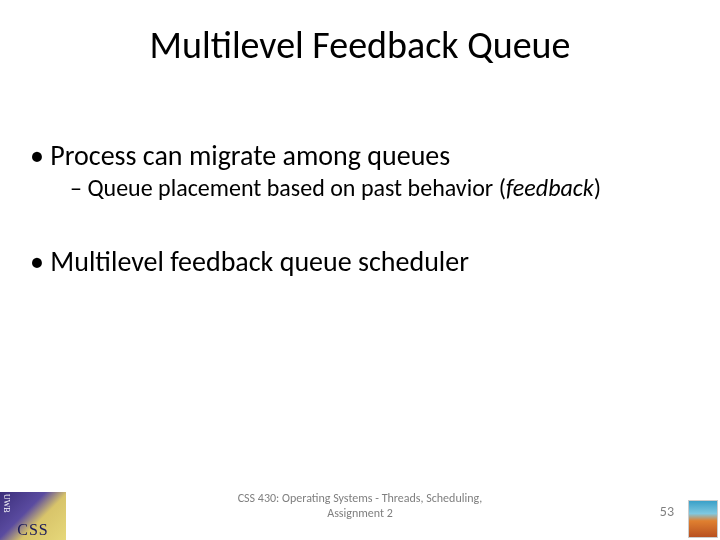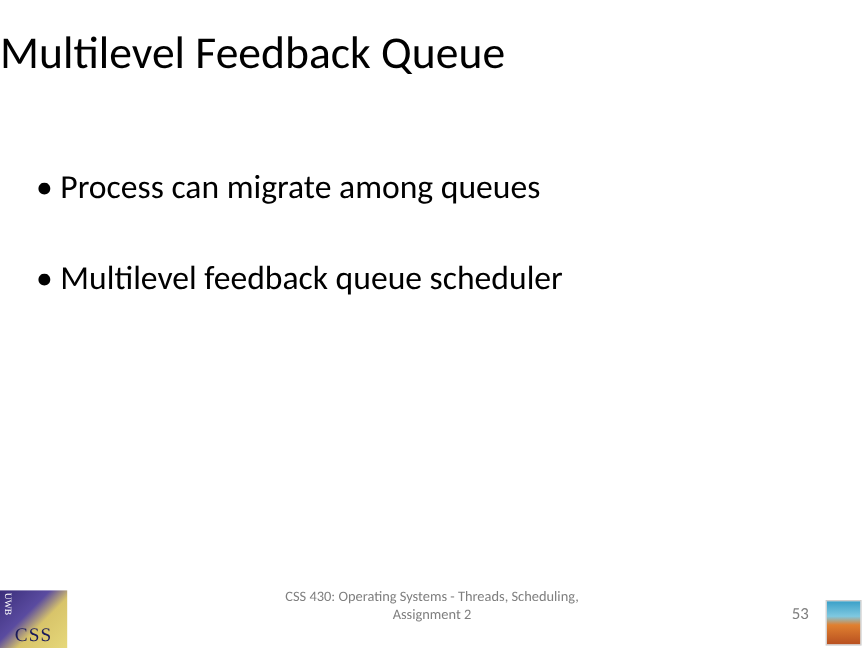--- a/index.html
+++ b/index.html
@@ -1,18 +1,18 @@
 <!DOCTYPE html>
 <html><head>
 <meta charset="utf-8">
 <style>
   * { margin: 0; padding: 0; box-sizing: border-box; }
   html, body { width: 720px; height: 540px; font-family: Calibri, "Segoe UI", Arial, sans-serif; background: #fff; color: #000; overflow: hidden; }
   .slide { position: relative; width: 720px; height: 540px; }
-  .title { font-size: 38px; text-align: left; padding-top: 22px; font-weight: 400; }
+  .title { font-size: 38px; text-align: center; padding-top: 22px; font-weight: 400; }
   .body { padding: 28px 30px 0 30px; }
   ul.lvl1 { list-style: none; }
   ul.lvl1 > li { font-size: 28px; line-height: 1.15; margin-bottom: 6px; margin-top: 44px; }
   ul.lvl1 > li::before { content: "• "; }
   ul.lvl2 { list-style: none; padding-left: 40px; margin-top: 2px; }
   ul.lvl2 > li { font-size: 24px; line-height: 1.15; margin-bottom: 4px; }
   ul.lvl2 > li::before { content: "– "; }
   .italic { font-style: italic; }
   .footer-center {
     position: absolute;
@@ -27,21 +27,21 @@
     position: absolute;
     right: 46px;
     bottom: 20px;
     font-size: 14px;
     color: #7f7f7f;
   }
   .logo-left {
     position: absolute;
     left: 0;
     bottom: 0;
-    width: 56px;
+    width: 66px;
     height: 48px;
     background: linear-gradient(135deg, #3b2e7a 0%, #5a4ba0 40%, #d8c46a 60%, #e6d87a 100%);
     display: flex;
     align-items: flex-end;
     justify-content: center;
     font-family: Georgia, serif;
     font-size: 16px;
     color: #1a1a5a;
     letter-spacing: 1px;
     padding-bottom: 1px;
@@ -68,20 +68,25 @@
 </head>
 <body>
 
 <div class="slide">
   <h1 class="title">Multilevel Feedback Queue</h1>
 
   <div class="body">
     <ul class="lvl1">
       <li>
         <span>Process can migrate among queues</span>
+        <ul class="lvl2">
+          <li>
+            <span>Queue placement based on past behavior (</span><span class="italic">feedback</span><span>)</span>
+          </li>
+        </ul>
       </li>
       <li>
         <span>Multilevel feedback queue scheduler</span>
       </li>
     </ul>
   </div>
 
   <div class="footer-center">
     <div>CSS 430: Operating Systems - Threads, Scheduling,</div>
     <div>Assignment 2</div>

